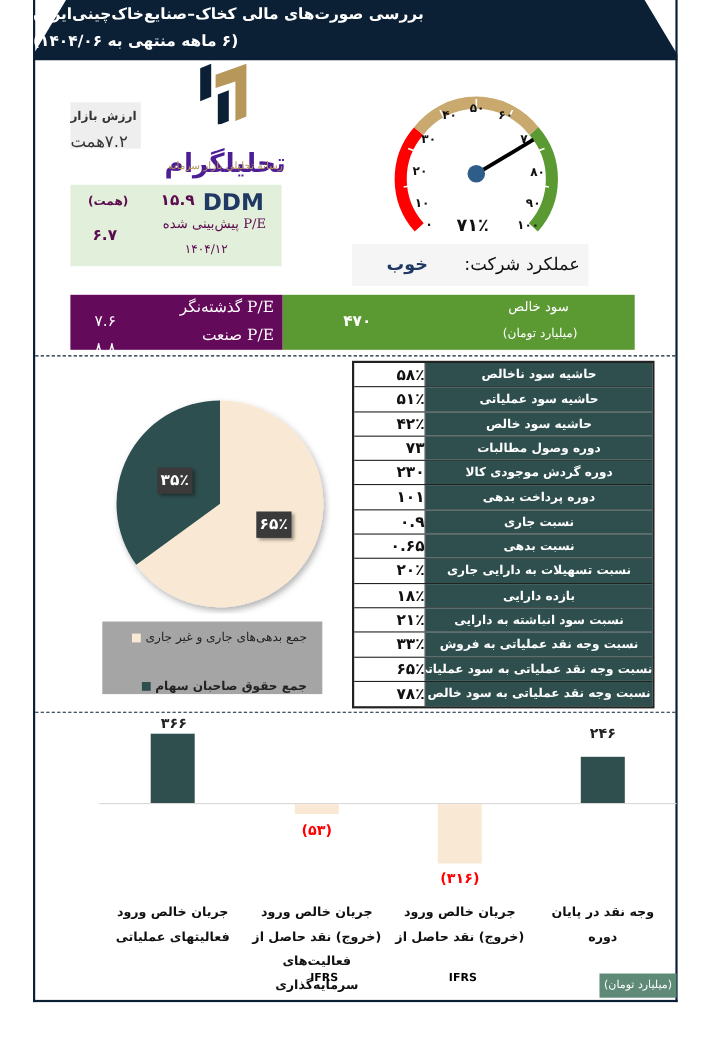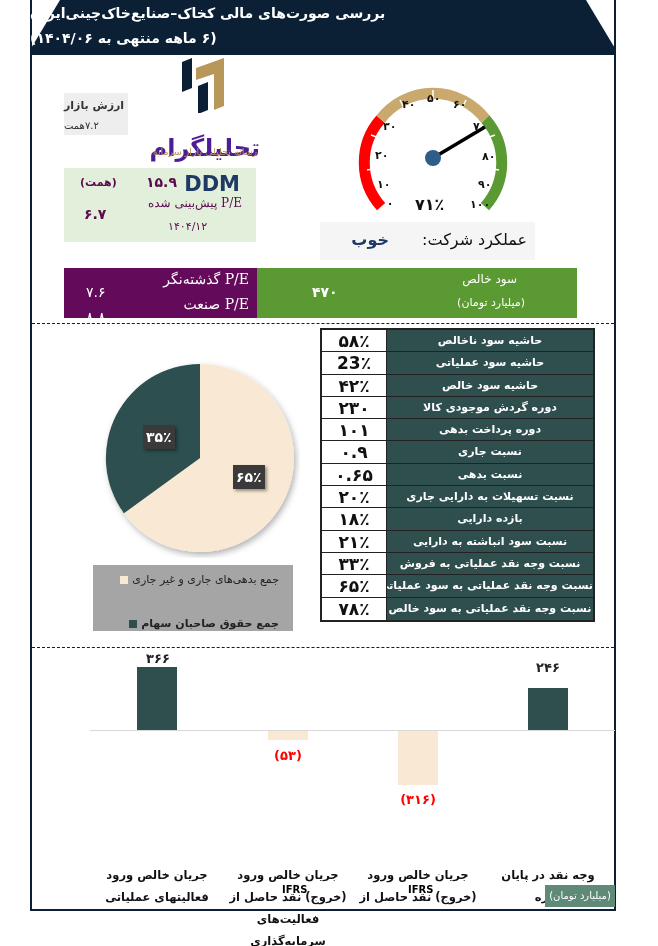--- a/index.html
+++ b/index.html
@@ -6,21 +6,21 @@
   body { width: 658px; height: 946px; background: #ffffff; position: relative; font-family: "DejaVu Sans", sans-serif; overflow: hidden; }
   .frame { position: absolute; left: 30px; top: 0; width: 586px; height: 911px; border-left: 2px solid #0b1f35; border-right: 2px solid #0b1f35; border-bottom: 2px solid #0b1f35; }
   .header { position: absolute; left: 30px; top: 0; width: 586px; height: 55px; }
   .header svg { position: absolute; left: 0; top: 0; }
   .header .t1, .header .t2 { position: absolute; left: 0; width: 100%; text-align: left; color: #fff; font-weight: bold; font-size: 14px; direction: rtl; }
   .header .t1 { top: 5px; }
   .header .t2 { top: 30px; }
 
   .mcap { position: absolute; left: 64px; top: 93px; width: 64px; height: 42px; background: #eeeeee; text-align: left; direction: rtl; font-size: 11px; color: #333; }
   .mcap .l1 { margin-top: 6px; font-weight: bold; }
-  .mcap .l2 { margin-top: 8px; font-size: 10px; }
+  .mcap .l2 { margin-top: 8px; font-size: 15px; }
 
   .logo { position: absolute; left: 150px; top: 58px; width: 110px; height: 110px; }
   .logo .name { position: absolute; left: 0; top: 55px; width: 110px; text-align: center; font-size: 24px; font-weight: bold; color: #4c1d95; direction: rtl; margin-top: 21px; }
   .logo .tag { position: absolute; left: 0; top: 88px; width: 110px; text-align: center; font-size: 9.5px; color: #b8975a; direction: rtl; }
 
   .ddm { position: absolute; left: 64px; top: 168px; width: 192px; height: 74px; background: #e2efda; }
   .ddm .lbl { position: absolute; right: 16px; top: 4px; font-weight: bold; font-size: 21px; color: #1f3864; }
   .ddm .val { position: absolute; left: 82px; top: 6px; font-weight: bold; font-size: 14px; color: #5b0a4f; }
   .ddm .unit { position: absolute; left: 16px; top: 8px; font-size: 11px; font-weight: bold; color: #5b0a4f; direction: rtl; }
   .ddm .pe { position: absolute; right: 14px; top: 28px; font-size: 12px; color: #5b0a4f; direction: rtl; font-family: "DejaVu Serif", serif; }
@@ -39,34 +39,34 @@
   .netp { position: absolute; left: 257px; top: 268px; width: 320px; height: 50px; background: #5b9a32; color: #fff; }
   .netp .v { position: absolute; left: 55px; top: 16px; font-size: 14px; font-weight: bold; }
   .netp .k1 { position: absolute; right: 60px; top: 4px; font-size: 12px; direction: rtl; }
   .netp .k2 { position: absolute; right: 52px; top: 28px; font-size: 11px; direction: rtl; }
 
   .dash { position: absolute; left: 32px; width: 582px; border-top: 1.5px dashed #0b1f35; }
 
   .ratios { position: absolute; left: 320px; top: 328px; width: 275px; border: 2px double #222; background: #fff; }
   .ratios .row { display: flex; height: 22.3px; border-bottom: 1px solid #222; }
   .ratios .row:last-child { border-bottom: none; }
-  .ratios .val { width: 65px; border-right: 1px solid #222; text-align: center; font-weight: bold; font-size: 17px; line-height: 22px; color: #111; }
+  .ratios .val { width: 65px; border-right: 1px solid #222; text-align: right; font-weight: bold; font-size: 14px; line-height: 22px; color: #111; }
   .ratios .key { flex: 1; background: #2f4f4f; color: #fff; text-align: center; font-size: 11px; font-weight: bold; line-height: 22px; direction: rtl; white-space: nowrap; overflow: hidden; }
 
   .pie { position: absolute; left: 100px; top: 358px; width: 200px; height: 200px; }
   .pie-lbl { position: absolute; background: #3a3a3a; color: #fff; font-weight: bold; font-size: 14px; padding: 4px 3px; box-shadow: 2px 2px 3px rgba(0,0,0,0.4); }
   .legend { position: absolute; left: 93px; top: 565px; width: 200px; height: 66px; background: #a5a5a5; direction: rtl; font-size: 11px; color: #222; }
   .legend .it { position: absolute; right: 14px; display: flex; align-items: center; gap: 4px; padding-left: 21px; }
   .legend .sw { width: 8px; height: 8px; display: inline-block; }
 
   .cf { position: absolute; left: 90px; top: 648px; width: 525px; height: 160px; }
   .cf .axis { position: absolute; left: 0; top: 82px; width: 525px; border-top: 1px solid #d9d9d9; }
   .cf .bar { position: absolute; width: 40px; }
   .cf .bv { position: absolute; width: 80px; text-align: center; font-weight: bold; font-size: 13px; }
-  .cfl { position: absolute; top: 864px; width: 120px; text-align: center; direction: rtl; font-size: 11.5px; font-weight: bold; line-height: 22px; color: #111; }
+  .cfl { position: absolute; top: 818px; width: 120px; text-align: center; direction: rtl; font-size: 11.5px; font-weight: bold; line-height: 22px; color: #111; }
   .ifrs { position: absolute; top: 884px; font-size: 10px; font-weight: bold; }
   .unitbadge { position: absolute; left: 545px; top: 885px; width: 70px; height: 22px; background: #5f8a78; color: #fff; font-size: 10px; text-align: center; line-height: 22px; direction: rtl; }
 </style>
 </head>
 <body>
 
 <div class="frame"></div>
 
 <div class="header">
   <svg width="586" height="55">
@@ -184,26 +184,30 @@
     <span class="sw" style="background:#2f4f4f;"></span>
   </div>
 </div>
 
 <div class="ratios">
   <div class="row">
       <div class="val">۵۸٪</div>
       <div class="key">حاشیه سود ناخالص</div>
     </div>
   <div class="row">
-      <div class="val">23٪</div>
+      <div class="val">۵۱٪</div>
       <div class="key">حاشیه سود عملیاتی</div>
     </div>
   <div class="row">
       <div class="val">۴۲٪</div>
       <div class="key">حاشیه سود خالص</div>
+    </div>
+  <div class="row">
+      <div class="val">۷۳</div>
+      <div class="key">دوره وصول مطالبات</div>
     </div>
   <div class="row">
       <div class="val">۲۳۰</div>
       <div class="key">دوره گردش موجودی کالا</div>
     </div>
   <div class="row">
       <div class="val">۱۰۱</div>
       <div class="key">دوره  پرداخت بدهی</div>
     </div>
   <div class="row">

